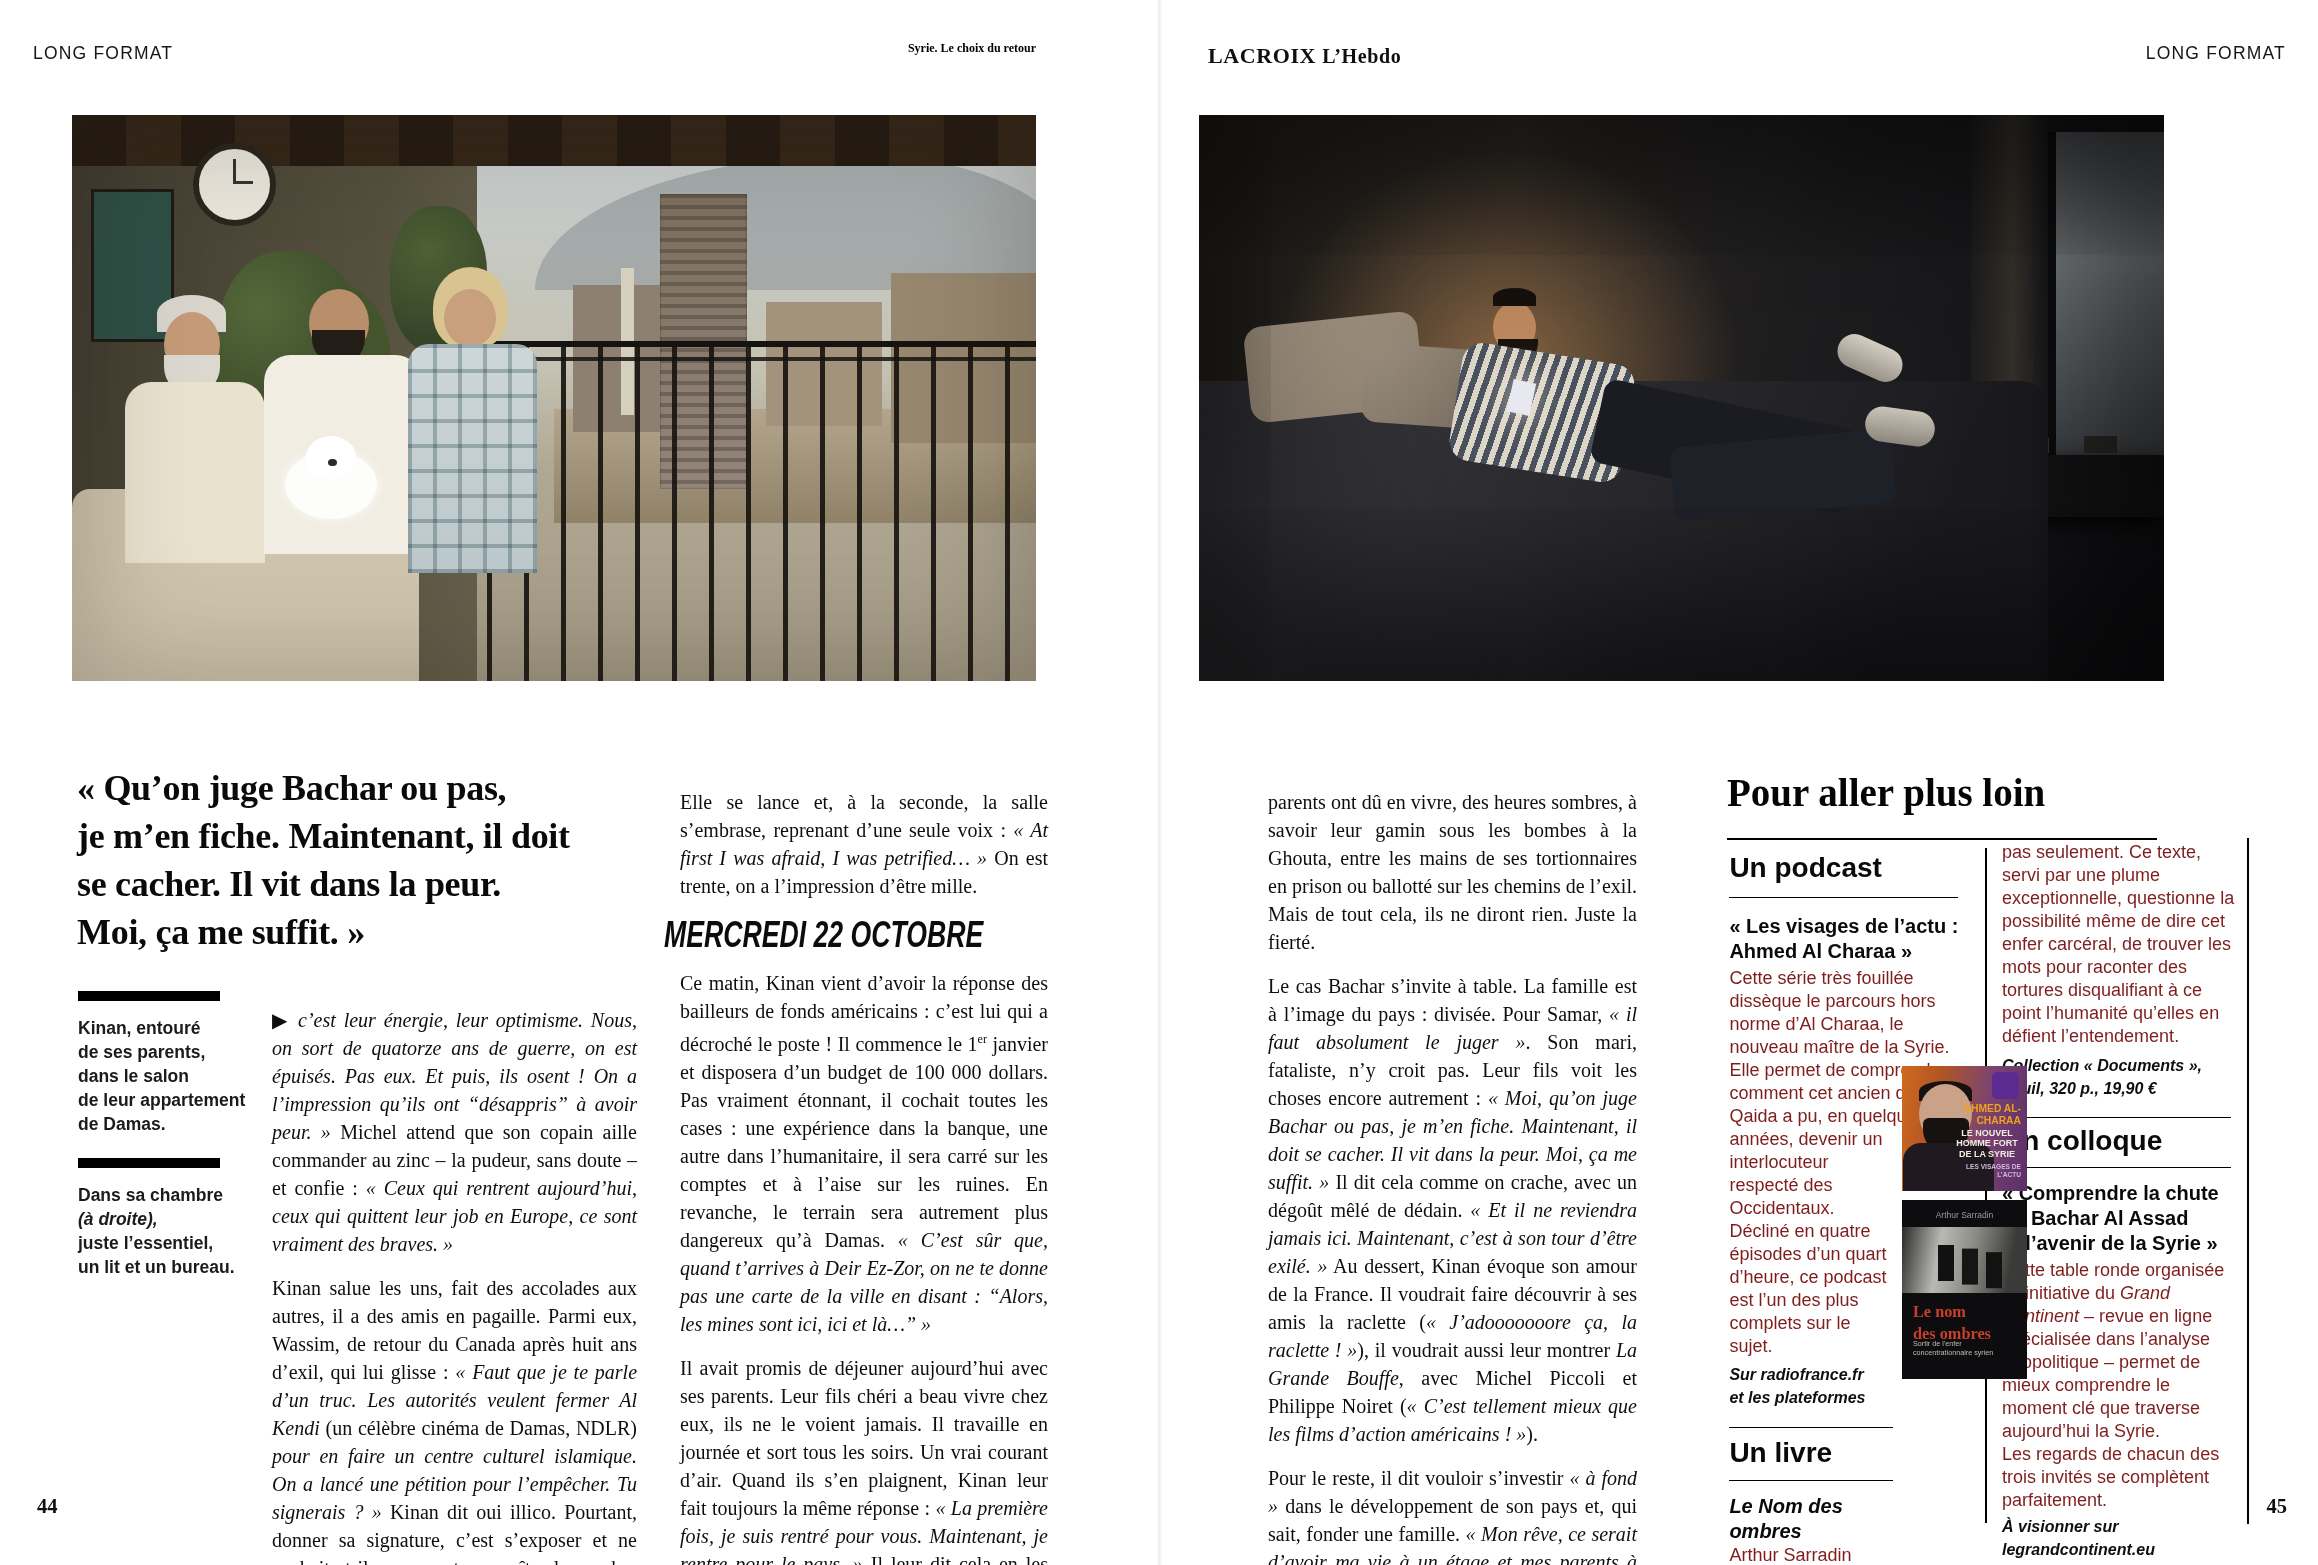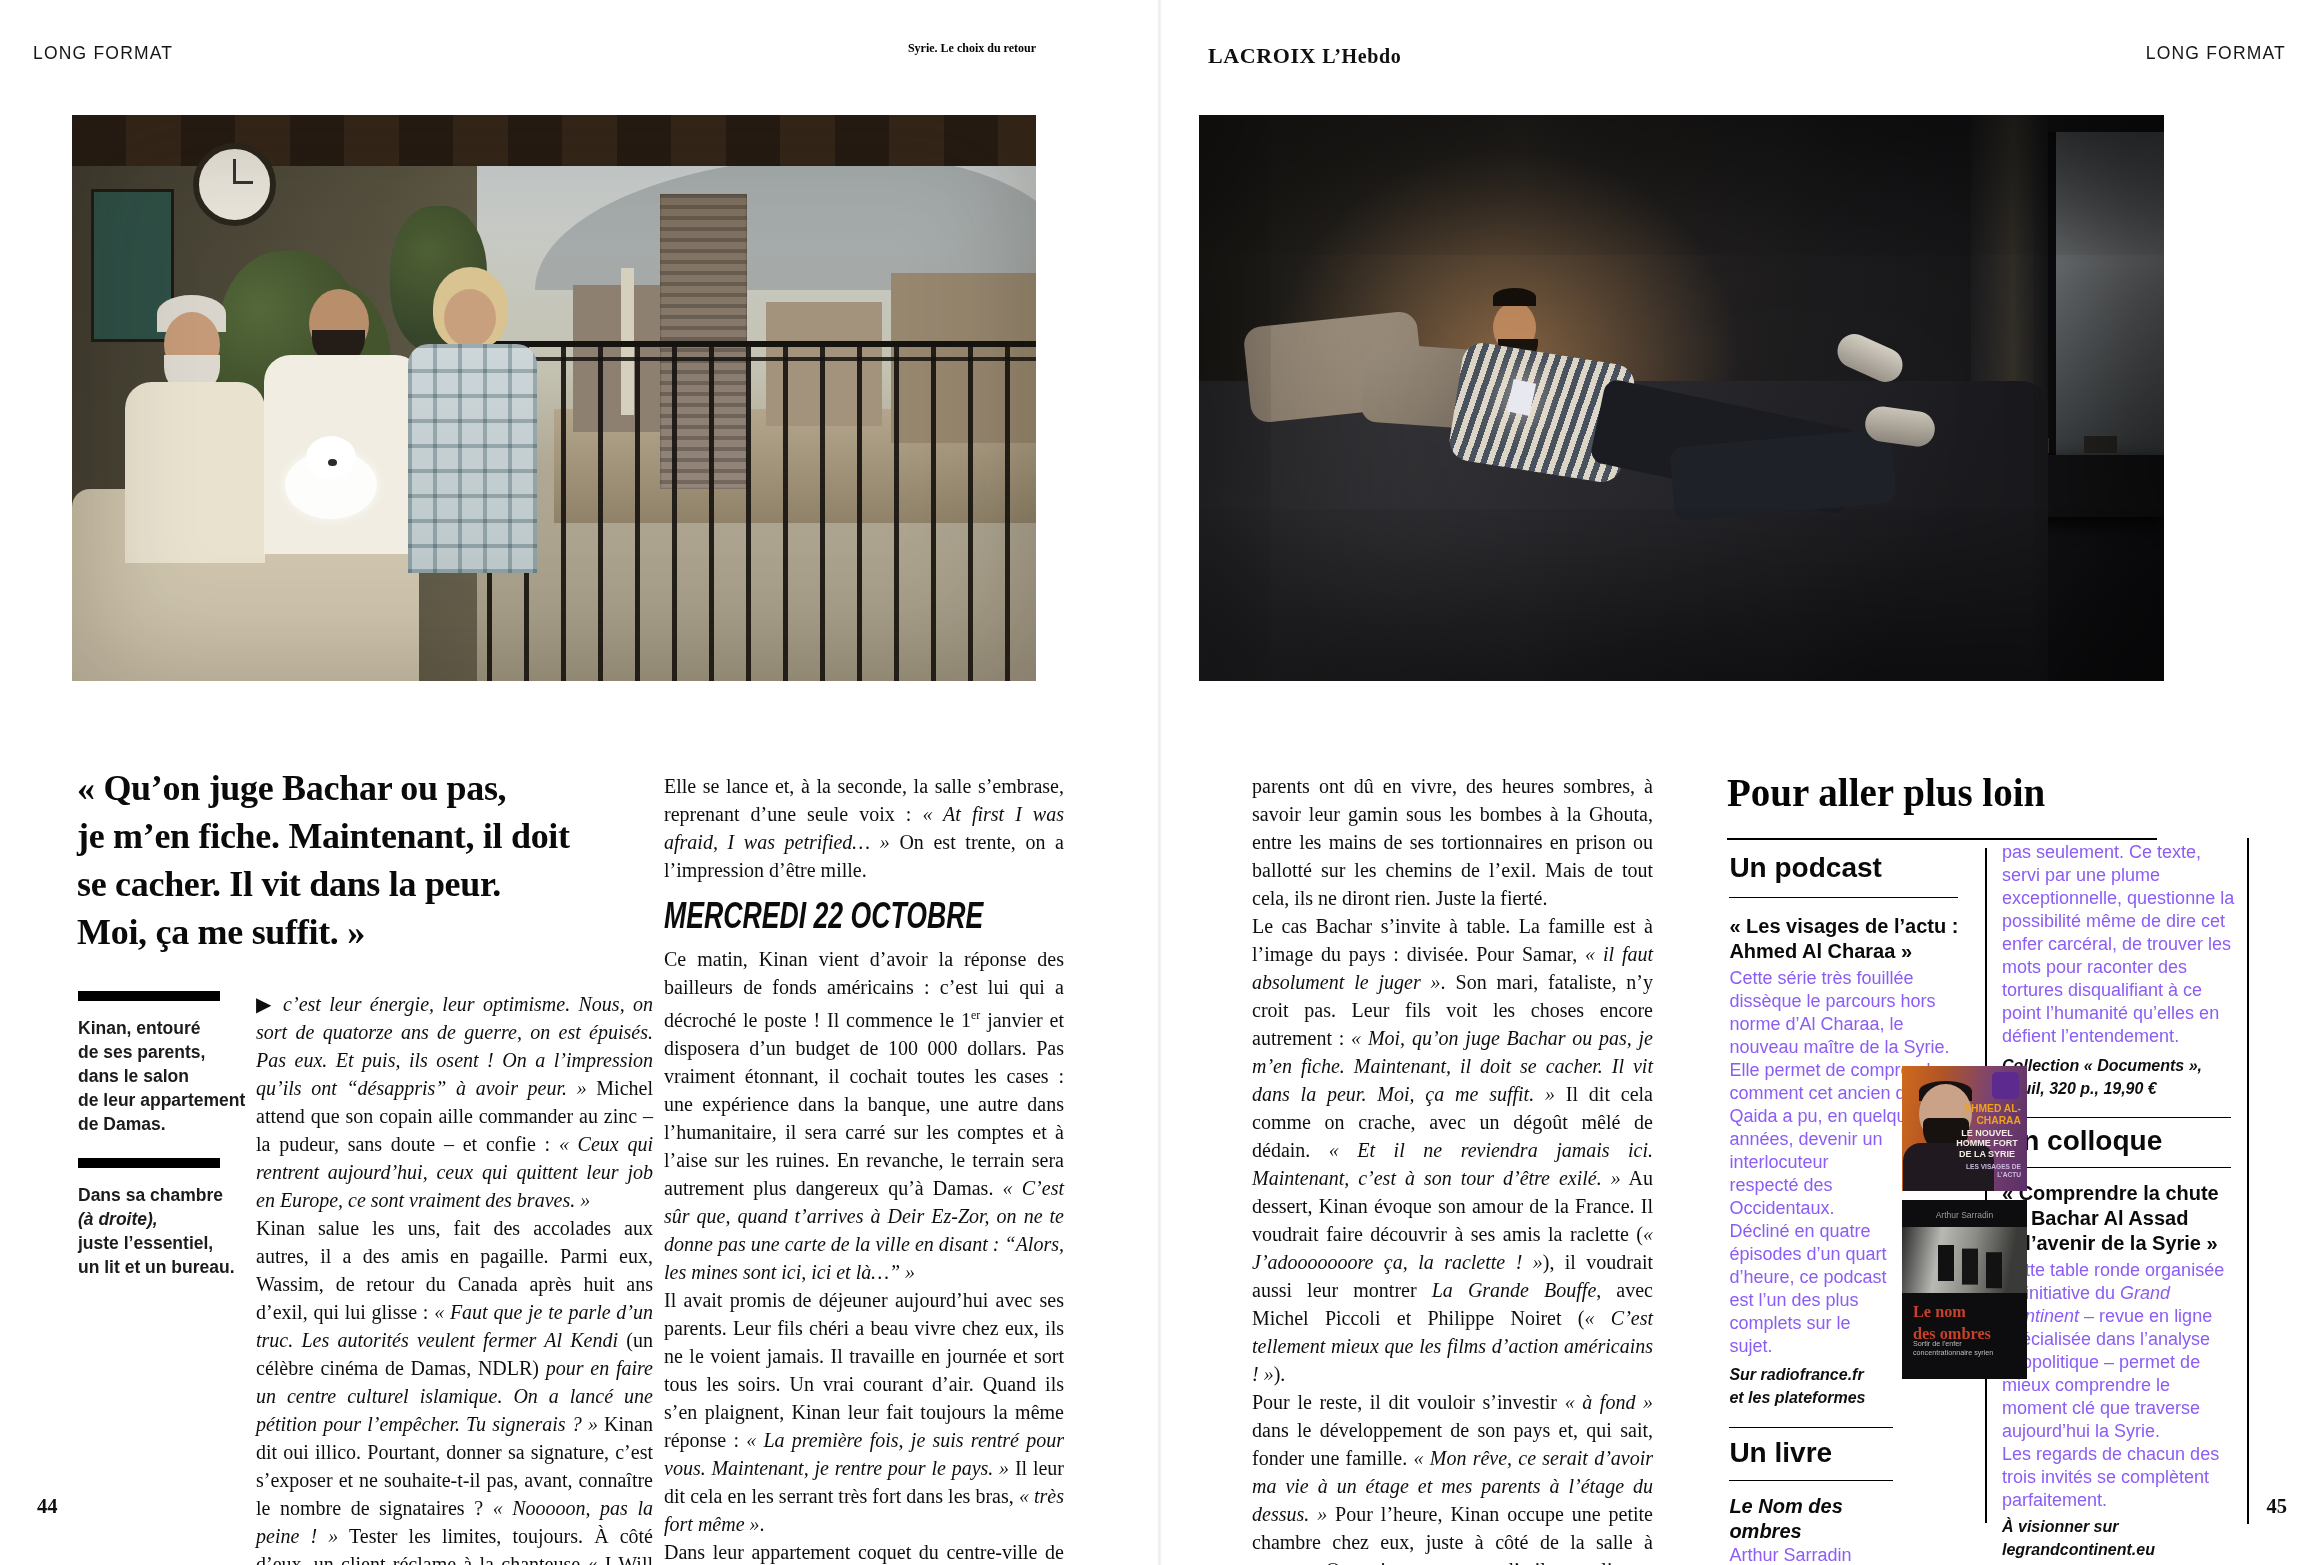--- a/index.html
+++ b/index.html
@@ -19,32 +19,32 @@
   
   .photo{position:absolute;overflow:hidden;background:#3a372f;}
   .photo *{position:absolute;}
 
   
   .pq{font-family:"Liberation Serif",serif;font-weight:bold;font-size:36px;line-height:48px;
       letter-spacing:-0.3px;color:#0a0a0a;}
   .capblock{font-family:"Liberation Sans",sans-serif;font-weight:bold;font-size:17.5px;line-height:24px;color:#1b1b1b;}
   .capbar{width:142px;height:10.3px;background:#000;margin-bottom:14.5px;}
   .bodytext{font-family:"Liberation Serif",serif;font-size:20px;line-height:28px;text-align:justify;color:#0e0e0e;}
-  .bodytext p{margin:0;}
+  .bodytext p{margin:16px;}
   .dayhead{font-family:"Liberation Sans",sans-serif;font-style:italic;font-weight:bold;font-size:37px;
            line-height:37px;transform:scaleX(.72);transform-origin:0 50%;white-space:nowrap;
            margin:13.3px 0 11px 0;color:#0c0c0c;}
   sup{font-size:60%;}
 
   
   .sb-title{font-family:"Liberation Serif",serif;font-weight:bold;font-size:39px;color:#050505;}
   .sb-h{font-family:"Liberation Sans",sans-serif;font-weight:bold;font-size:28px;color:#0a0a0a;}
   .sb-rule{border:0;border-top:1.8px solid #000;margin:0;}
   .sb-trule{border:0;border-top:2.4px solid #000;margin:0;}
-  .sb-body{font-family:"Liberation Sans",sans-serif;font-size:18px;line-height:23px;color:#8b5cf6;}
+  .sb-body{font-family:"Liberation Sans",sans-serif;font-size:18px;line-height:23px;color:#7f1d1d;}
   .sb-item-title{font-family:"Liberation Sans",sans-serif;font-weight:bold;font-size:20px;line-height:25px;color:#0a0a0a;}
   .sb-note{font-family:"Liberation Sans",sans-serif;font-weight:bold;font-style:italic;font-size:16px;line-height:23px;}
   .sb-vrule{width:1.8px;background:#000;}
 
   
   .cover{position:absolute;width:125px;overflow:hidden;z-index:3;}
   .cover *{position:absolute;}
   .cover-podcast{height:125px;background:linear-gradient(100deg,#d06a1e 0%,#b05524 28%,#7c4470 62%,#5a2f68 100%);}
   .pc-head{left:17px;top:18px;width:53px;height:60px;border-radius:50%;background:#caa287;}
   .pc-hairline{left:17px;top:14.5px;width:53px;height:20.5px;border-radius:50% 50% 0 0;background:#17120f;}

